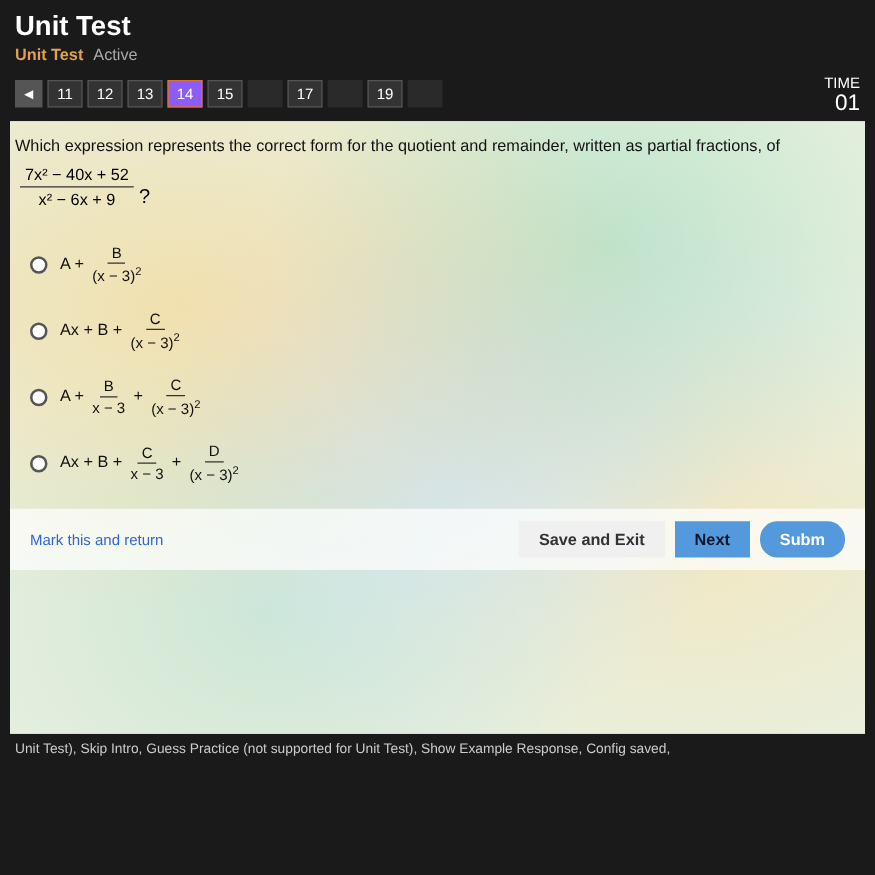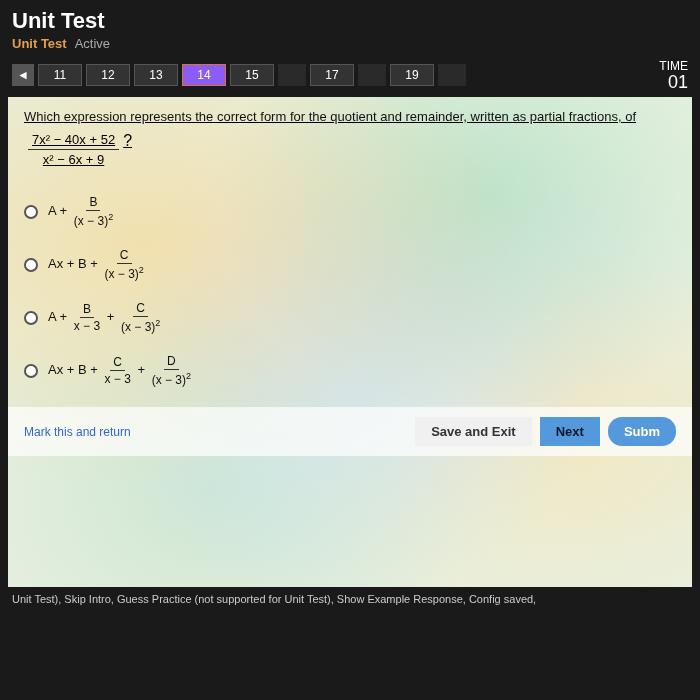--- a/index.html
+++ b/index.html
@@ -54,21 +54,21 @@
       cursor: pointer;
       font-size: 12px;
       display: flex;
       align-items: center;
       justify-content: center;
     }
     .nav-num {
       background: #333;
       color: white;
       border: 1px solid #555;
-      width: 44px;
+      width: 28px;
       height: 22px;
       font-size: 12px;
       display: flex;
       align-items: center;
       justify-content: center;
       cursor: pointer;
     }
     .nav-num.active {
       background: #8b5cf6;
       border-color: #e07030;
@@ -113,22 +113,21 @@
         radial-gradient(ellipse at 80% 70%, rgba(255,220,150,0.4) 0%, transparent 40%),
         radial-gradient(ellipse at 30% 80%, rgba(180,220,200,0.5) 0%, transparent 40%),
         radial-gradient(ellipse at 60% 40%, rgba(220,200,255,0.3) 0%, transparent 50%);
       background-color: #e8f0e0;
     }
 
     
     .question-area {
       position: relative;
       z-index: 2;
-      padding: 12px 16px;
-      text-decoration: underline;
+      padding: 12px 4px;
     }
     .question-text {
       font-size: 13px;
       color: #111;
       margin-bottom: 8px;
       font-weight: 500;
     }
     .fraction-display {
       display: inline-flex;
       flex-direction: column;
@@ -270,21 +269,21 @@
   </div>
 </div>
 
 <div class="main-content">
   <div class="wave-bg"></div>
 
   <div class="question-area">
     <div class="question-text">
       <span>Which expression represents the correct form for the quotient and remainder, written as partial fractions, of</span>
     </div>
-    <div style="display:flex; gap:4px;">
+    <div style="display:flex; align-items:center; gap:4px;">
       <div class="fraction-display">
         <div class="fraction-num">7x² − 40x + 52</div>
         <div class="fraction-den">x² − 6x + 9</div>
       </div>
       <span>?</span>
     </div>
   </div>
 
   <div class="options-area">
 

